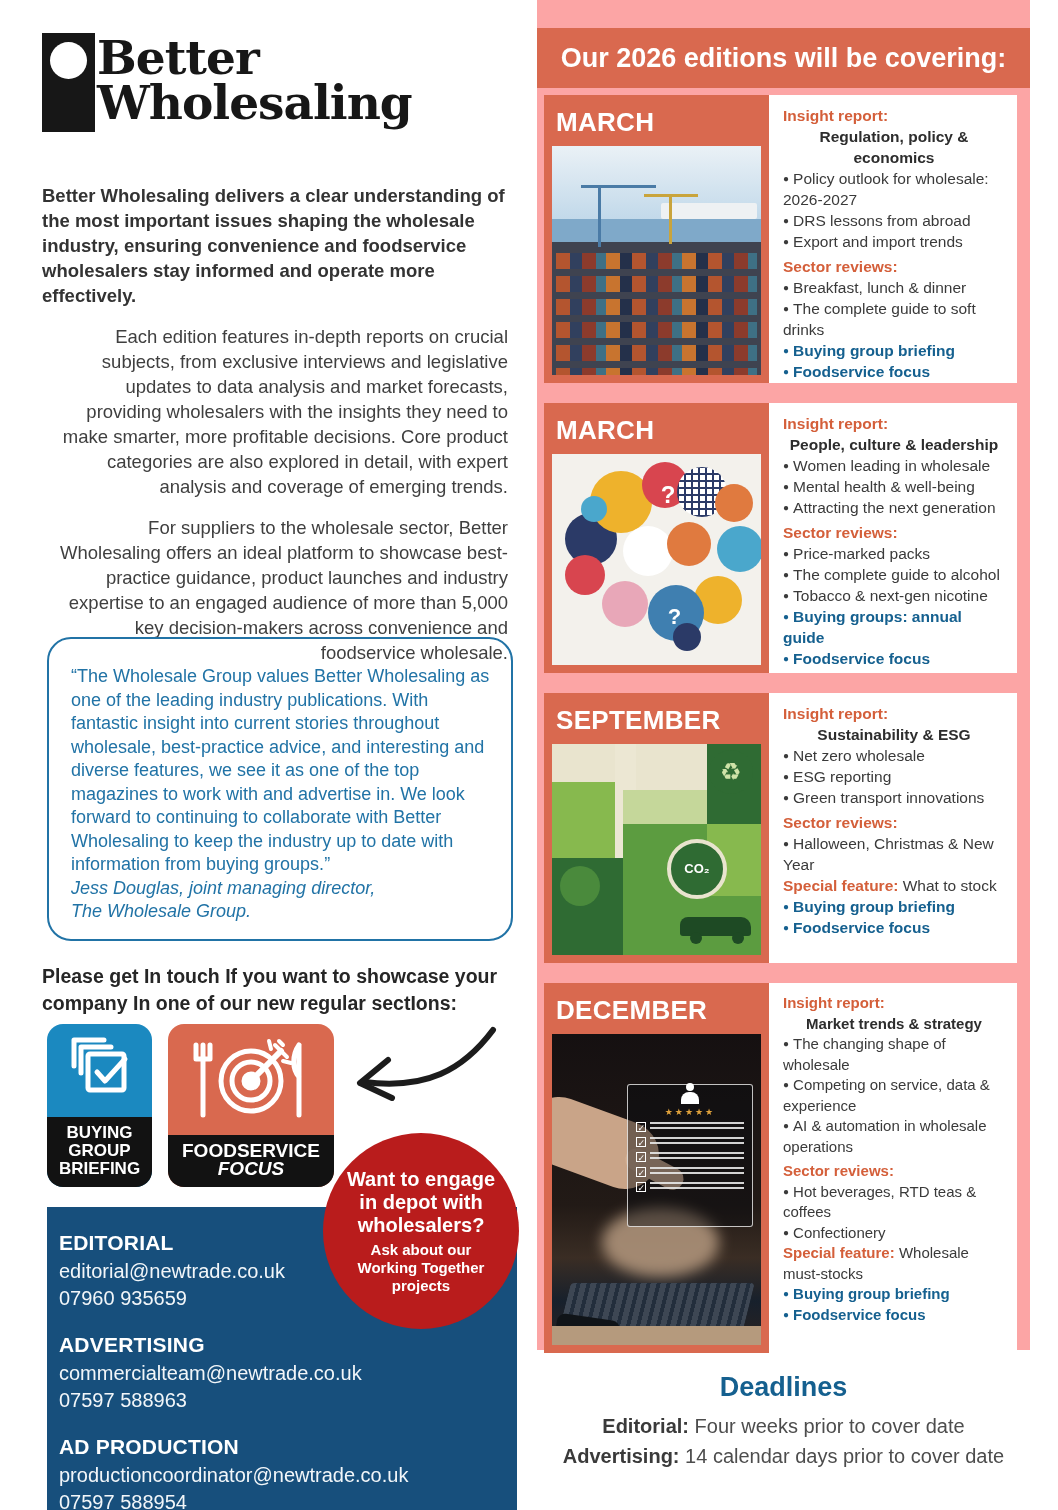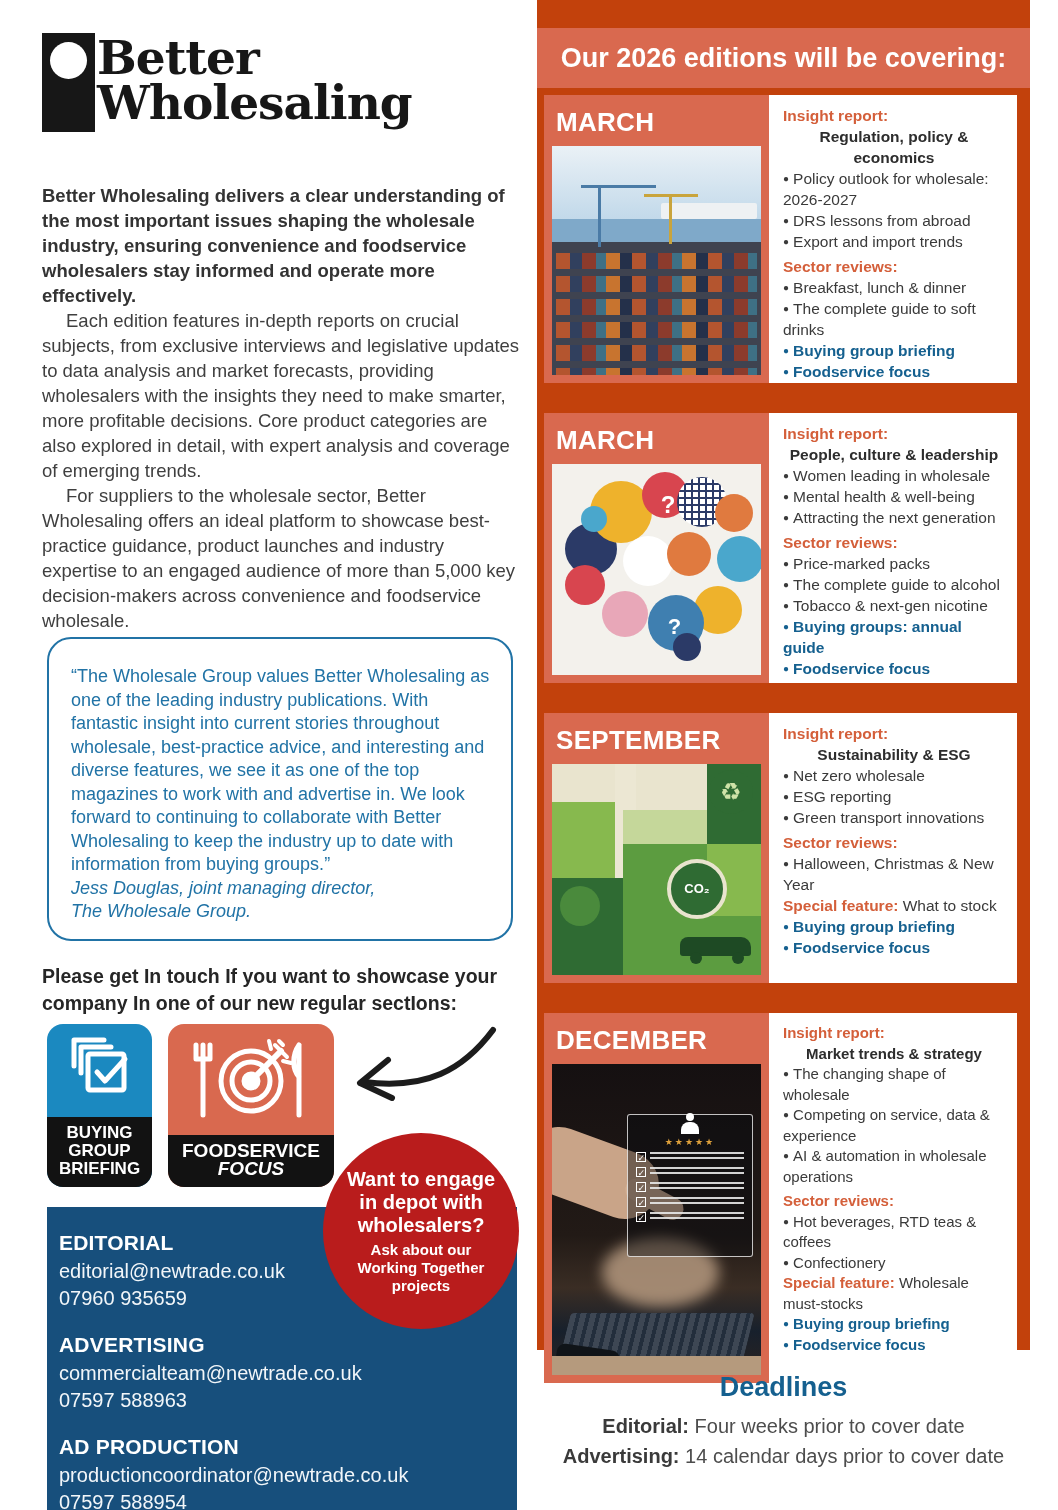--- a/index.html
+++ b/index.html
@@ -8,21 +8,21 @@
 
   
   .logo{position:absolute;left:42px;top:33px;display:flex;gap:2px;align-items:flex-start;}
   .logo-mark{width:53px;height:99px;background:#171717;position:relative;}
   .logo-mark .dot{position:absolute;left:8px;top:9px;width:37px;height:37px;background:#fff;border-radius:50%;}
   .logo-text{font-family:"DejaVu Serif",serif;font-weight:bold;font-size:47px;line-height:45px;
              color:#171717;letter-spacing:-1px;margin-top:2px;}
 
   .intro{position:absolute;left:42px;top:183px;width:482px;font-size:18.5px;line-height:25px;color:#3f3f3f;}
   .intro .lead{font-weight:bold;color:#333;margin:0;}
-  .intro p.body{margin:0;text-indent:24px;}
+  .intro p.body{margin:16px;text-indent:24px;text-align:right;}
 
   .quote-box{position:absolute;left:47px;top:637px;width:466px;height:304px;box-sizing:border-box;
              border:2px solid #2173a6;border-radius:24px;padding:26px 18px 4px 22px;
              color:#2173a6;font-size:18px;line-height:23.5px;}
   .quote-box p{margin:0;}
   .quote-box .attr{font-style:italic;}
 
   .cta{position:absolute;left:42px;top:963px;width:492px;font-weight:bold;font-size:19.5px;
        line-height:27px;color:#262626;}
 
@@ -44,24 +44,24 @@
   .bubble .b-sub{font-weight:bold;font-size:15px;line-height:18px;width:150px;margin:0;}
 
   .contact-box{position:absolute;left:47px;top:1207px;width:470px;height:303px;background:#174f7c;
                color:#fff;box-sizing:border-box;padding:24px 20px 0 12px;z-index:1;}
   .contact-sec{margin-bottom:21px;}
   .contact-sec h3{margin:0 0 3px 0;font-size:21px;font-weight:bold;letter-spacing:.2px;}
   .contact-sec p{margin:0;font-size:20px;line-height:27px;font-weight:normal;color:#f2f6f9;}
   .contact-sec a{color:#f2f6f9;text-decoration:none;}
 
   
-  .teal-col{position:absolute;left:537px;top:0;width:493px;height:1350px;background:#c2410c;}
+  .teal-col{position:absolute;left:537px;top:0;width:493px;height:1350px;background:#fca5a5;}
   .banner{position:absolute;left:0;top:28px;width:100%;height:60px;background:#d9694f;color:#fff;
           font-weight:bold;font-size:27px;line-height:60px;text-align:center;}
-  .months{position:absolute;left:7px;top:95px;width:473px;display:flex;flex-direction:column;gap:30px;}
+  .months{position:absolute;left:7px;top:95px;width:473px;display:flex;flex-direction:column;gap:20px;}
   .month-card{background:#fff;display:flex;}
   .card-march{height:288px;}
   .card-june{height:270px;}
   .card-september{height:270px;}
   .card-december{height:370px;}
   .month-left{width:225px;background:#d9694f;box-sizing:border-box;padding:8px;display:flex;flex-direction:column;}
   .month-title{color:#fff;font-weight:bold;font-size:26px;padding:4px 0 8px 4px;letter-spacing:.3px;}
   .month-img{flex:1;position:relative;overflow:hidden;background:#eee;}
   .month-right{flex:1;box-sizing:border-box;padding:10px 12px 8px 14px;font-size:15.5px;line-height:21px;color:#3a3a3a;}
   .card-december .month-right{font-size:15px;line-height:20.5px;}

